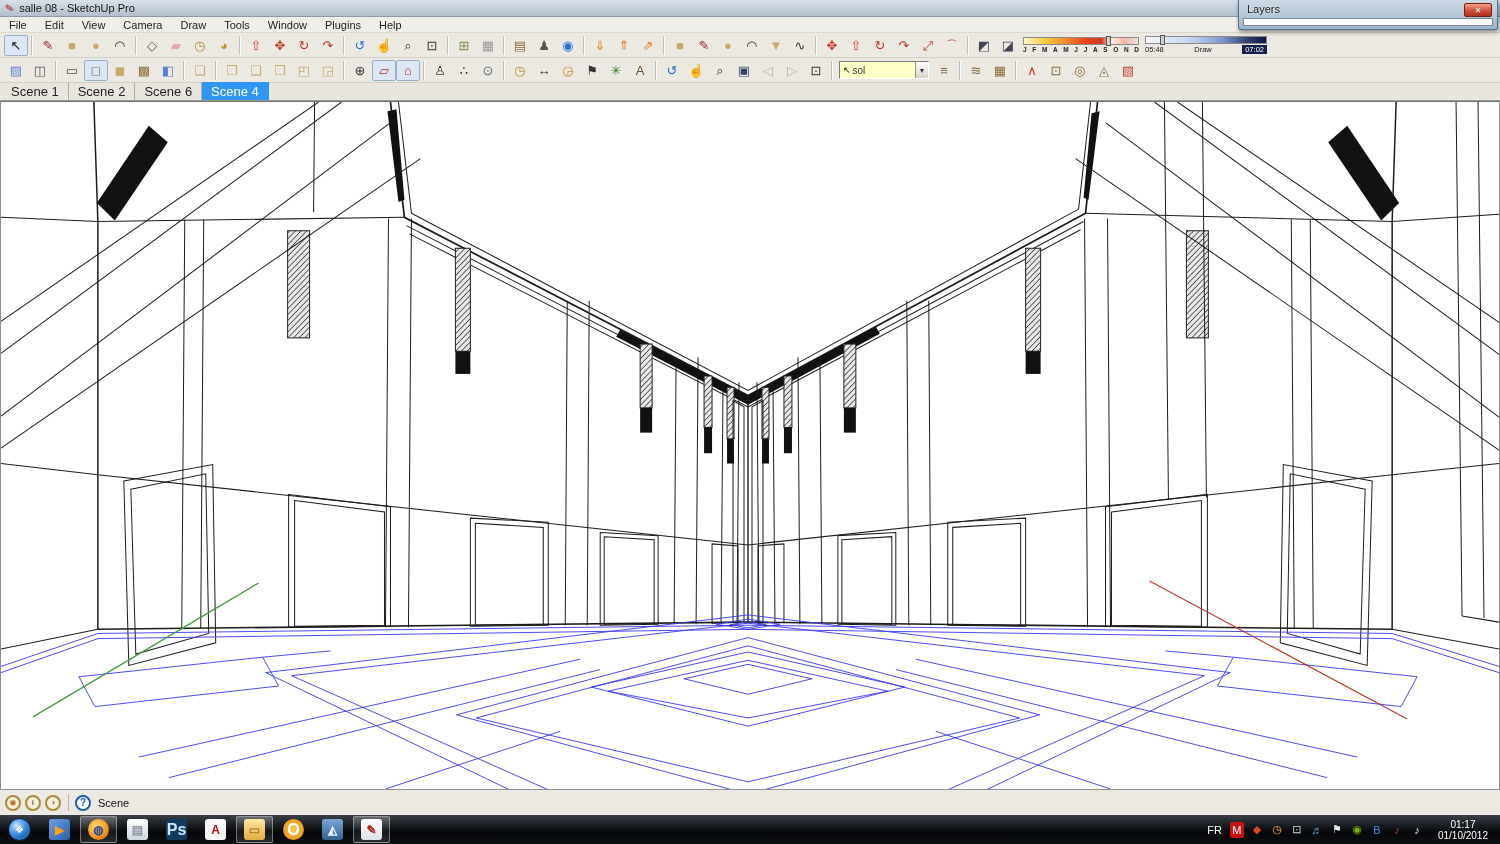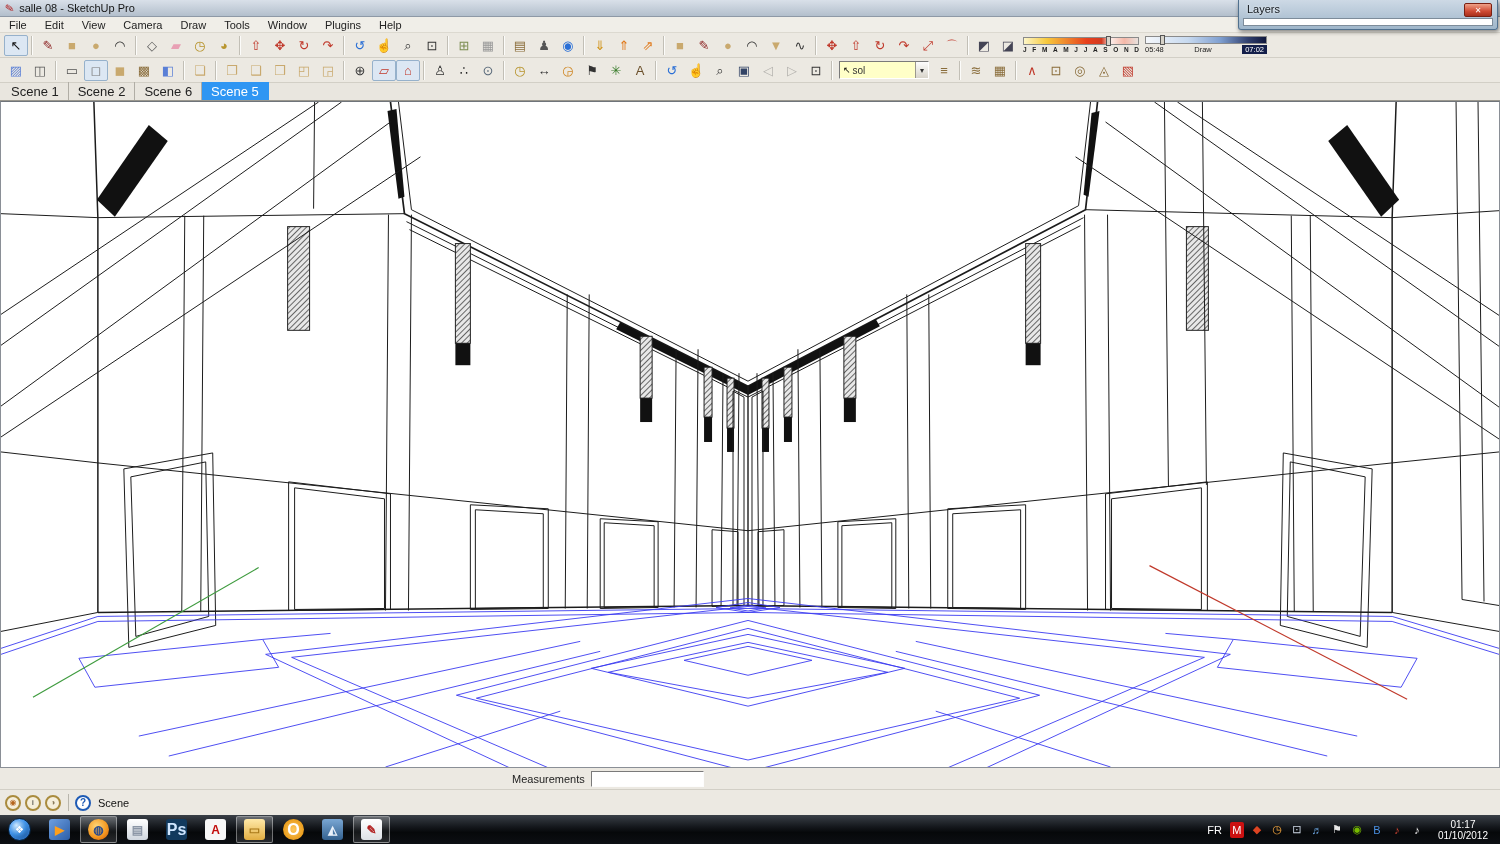--- a/index.html
+++ b/index.html
@@ -413,21 +413,21 @@
       </div>
       <div class="tbtn">
         <span class="glyph" style="color: rgb(192, 57, 43);">▧</span>
       </div>
     </div>
 
   <div class="scenetabs" id="tabs">
       <div class="stab">Scene 1</div>
       <div class="stab">Scene 2</div>
       <div class="stab">Scene 6</div>
-      <div class="stab active">Scene 5</div>
+      <div class="stab active">Scene 4</div>
     </div>
 
   <div class="viewport">
     <svg viewBox="0 101 1500 667" preserveAspectRatio="none">
       <defs>
         <pattern id="hatch" width="4" height="4" patternUnits="userSpaceOnUse" patternTransform="rotate(45)">
           <rect width="4" height="4" fill="#e8e8e8"></rect>
           <line x1="0" y1="0" x2="0" y2="4" stroke="#444" stroke-width="1.6"></line>
         </pattern>
       </defs>
@@ -556,24 +556,20 @@
         <path d="M385,768 L560,712 M1111,768 L936,712"></path>
       </g>
 
       <g fill="none" stroke-width="1.2">
         <path d="M258,568 L32,698" stroke="#3e9b3e"></path>
         <path d="M1150,566 L1408,700" stroke="#c0392b"></path>
       </g>
     </svg>
   </div>
 
-  <div class="measurebar">
-    <span class="mlabel">Measurements</span>
-    <input class="minput" value="" style="">
-  </div>
 
   <div class="statusbar">
     <span id="statusicons" style="display:flex;align-items:center;">
         <span class="statusc" style="color: rgb(181, 101, 29);">◉</span>
         <span class="statusc" style="color: rgb(34, 34, 34);">i</span>
         <span class="statusc" style="color: rgb(138, 122, 90);">◑</span>
       </span>
     <span class="ssep"></span>
     <span class="helpc">?</span>
     <span class="ready">Scene</span>

